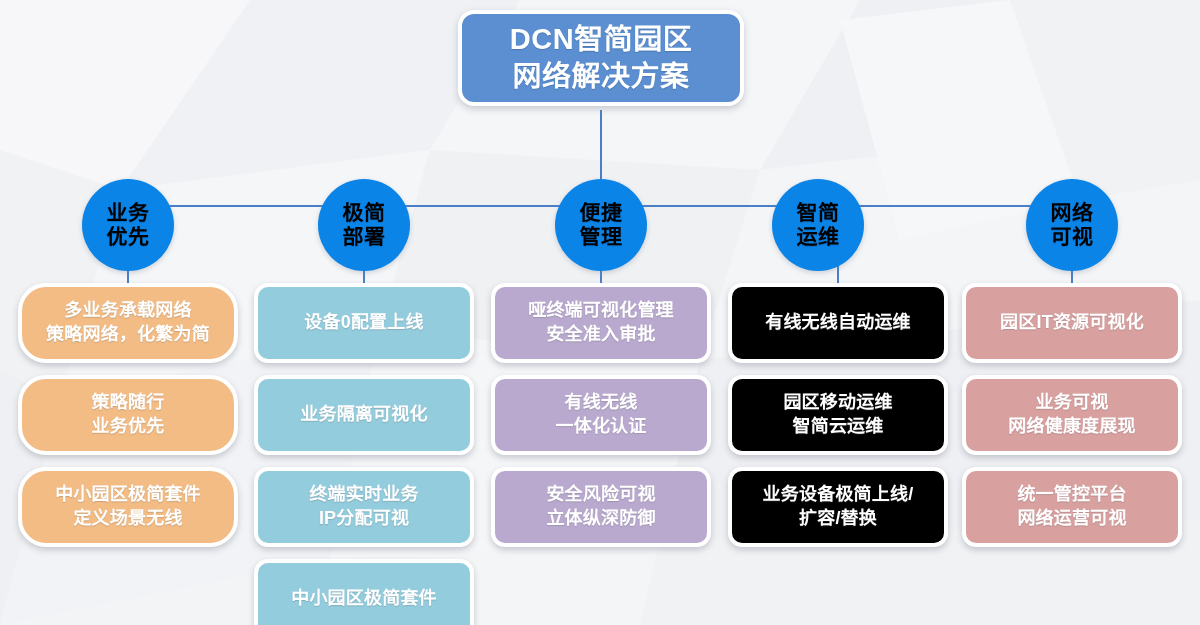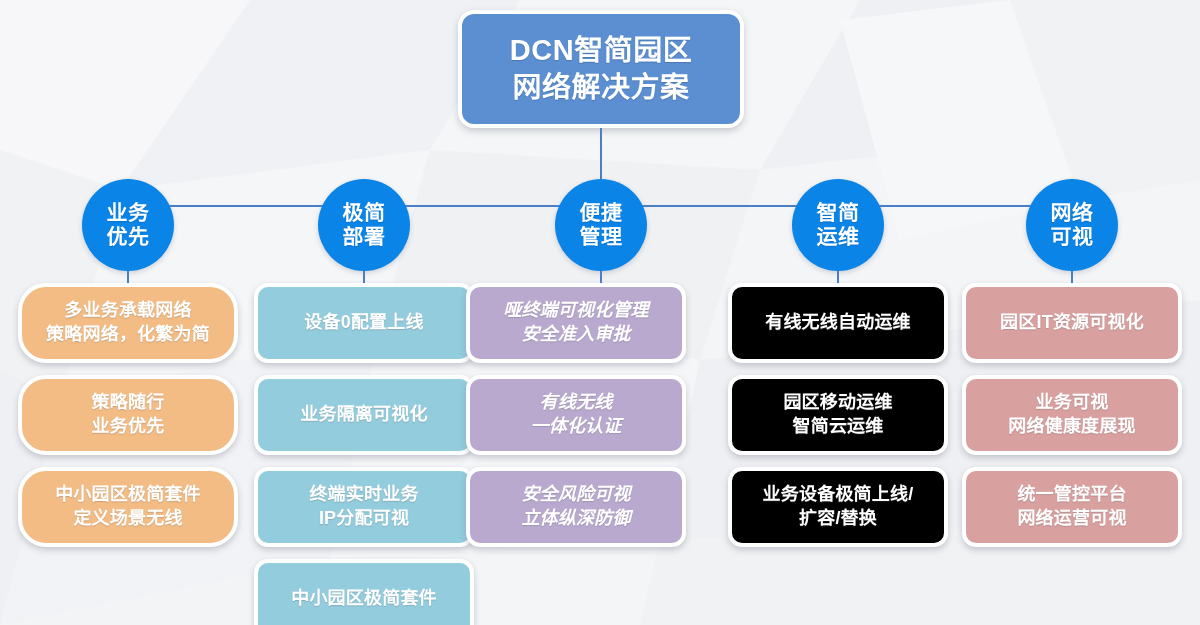--- a/index.html
+++ b/index.html
@@ -42,21 +42,21 @@
     z-index: 1;
     pointer-events: none;
   }
 
   
   .title-box {
     position: absolute;
     left: 458px;
     top: 10px;
     width: 286px;
-    height: 118px;
+    height: 96px;
     box-sizing: border-box;
     background: #5b8fd1;
     border: 4px solid #ffffff;
     border-radius: 16px;
     box-shadow: 0 3px 7px rgba(120,128,140,0.38);
     display: flex;
     flex-direction: column;
     align-items: center;
     justify-content: center;
     z-index: 4;
@@ -79,21 +79,21 @@
     border-radius: 50%;
     background: #0b84e8;
     display: flex;
     flex-direction: column;
     align-items: center;
     justify-content: center;
     z-index: 4;
     box-shadow: 0 2px 5px rgba(110,125,145,0.30);
   }
   .circle-line {
-    color: #ffffff;
+    color: #000000;
     font-size: 21px;
     font-weight: bold;
     line-height: 1.16;
     white-space: nowrap;
     letter-spacing: 0.4px;
     text-shadow: 0 1px 1px rgba(0,60,120,0.25);
   }
 
   
   .col {
@@ -189,21 +189,21 @@
     <div class="circle-line">优先</div>
   </div>
   <div class="circle" style="left:318px; top:179px;">
     <div class="circle-line">极简</div>
     <div class="circle-line">部署</div>
   </div>
   <div class="circle" style="left:555px; top:179px;">
     <div class="circle-line">便捷</div>
     <div class="circle-line">管理</div>
   </div>
-  <div class="circle" style="left:792px; top:179px;">
+  <div class="circle" style="left:772px; top:179px;">
     <div class="circle-line">智简</div>
     <div class="circle-line">运维</div>
   </div>
   <div class="circle" style="left:1026px; top:179px;">
     <div class="circle-line">网络</div>
     <div class="circle-line">可视</div>
   </div>
 
   <div class="col" style="left:18px;">
     <div class="card c-orange two-line">
@@ -229,21 +229,21 @@
     </div>
     <div class="card c-teal two-line">
       <div class="card-line">终端实时业务</div>
       <div class="card-line">IP分配可视</div>
     </div>
     <div class="card c-teal two-line">
       <div class="card-line">中小园区极简套件</div>
     </div>
   </div>
 
-  <div class="col" style="left:466px;font-style:italic;">
+  <div class="col" style="left:491px;">
     <div class="card c-purple two-line">
       <div class="card-line">哑终端可视化管理</div>
       <div class="card-line">安全准入审批</div>
     </div>
     <div class="card c-purple two-line">
       <div class="card-line">有线无线</div>
       <div class="card-line">一体化认证</div>
     </div>
     <div class="card c-purple two-line">
       <div class="card-line">安全风险可视</div>

